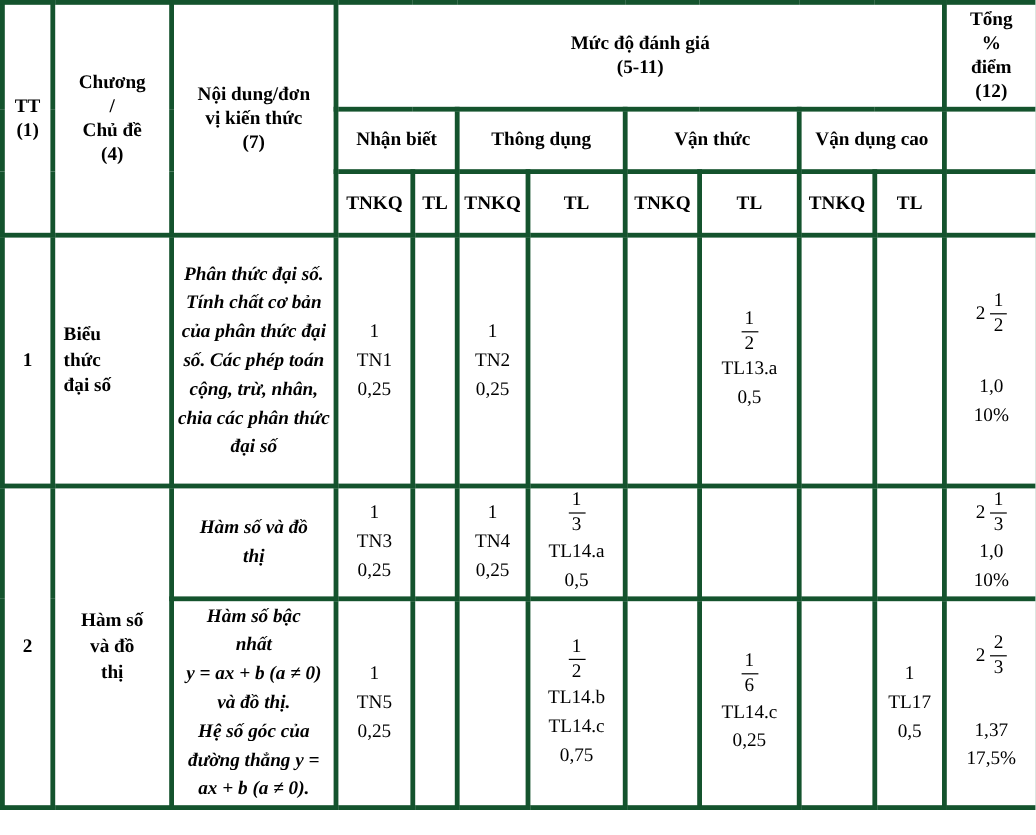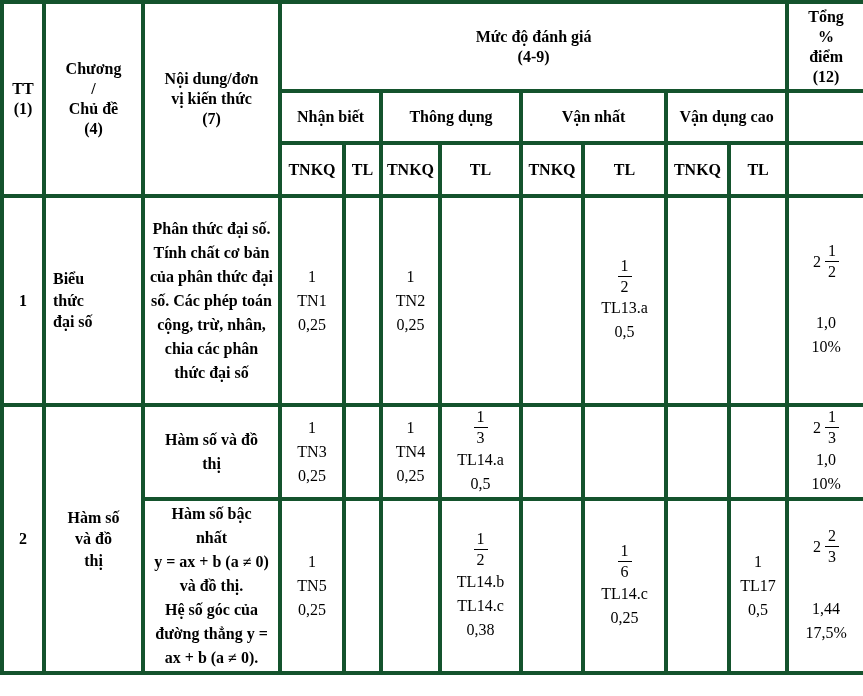--- a/index.html
+++ b/index.html
@@ -48,20 +48,21 @@
   }
   td.col-chuong {
     font-weight: bold;
     font-size: 16px;
     white-space: pre-line;
     line-height: 1.35;
   }
   tbody tr.b-row-1 td.col-chuong { text-align: left; padding-left: 7px; }
   td.col-noidung {
     font-weight: bold;
+    font-style: italic;
     font-size: 16px;
     white-space: pre-line;
     line-height: 1.5;
   }
   td.data-cell {
     font-size: 16px;
     line-height: 1.5;
   }
   td.data-cell .cell-line { line-height: 1.5; }
   td.data-cell .cell-gap { height: 30px; }
@@ -112,30 +113,30 @@
         <th rowspan="3">TT
 (1)</th>
         <th rowspan="3">Chương
 /
 Chủ đề
 (4)</th>
         <th rowspan="3">Nội dung/đơn
 vị kiến thức
 (7)</th>
         <th colspan="8">Mức độ đánh giá
-(4-9)</th>
+(5-11)</th>
         <th>Tổng
 %
 điểm
 (12)</th>
       </tr>
       <tr class="h-row-2">
         <th colspan="2">Nhận biết</th>
         <th colspan="2">Thông dụng</th>
-        <th colspan="2">Vận nhất</th>
+        <th colspan="2">Vận thức</th>
         <th colspan="2">Vận dụng cao</th>
         <th></th>
       </tr>
       <tr class="h-row-3">
         <th>TNKQ</th>
         <th>TL</th>
         <th>TNKQ</th>
         <th>TL</th>
         <th>TNKQ</th>
         <th>TL</th>
@@ -232,21 +233,21 @@
             <div class="cell-line">1</div>
             <div class="cell-line">TN5</div>
             <div class="cell-line">0,25</div>
           </td>
           <td class="data-cell"></td>
           <td class="data-cell"></td>
           <td class="data-cell">
             <div class="cell-line"><span class="frac"><span class="num">1</span><span class="den">2</span></span></div>
             <div class="cell-line">TL14.b</div>
             <div class="cell-line">TL14.c</div>
-            <div class="cell-line">0,38</div>
+            <div class="cell-line">0,75</div>
           </td>
           <td class="data-cell"></td>
           <td class="data-cell">
             <div class="cell-line"><span class="frac"><span class="num">1</span><span class="den">6</span></span></div>
             <div class="cell-line">TL14.c</div>
             <div class="cell-line">0,25</div>
           </td>
           <td class="data-cell"></td>
           <td class="data-cell">
             <div class="cell-line">1</div>
@@ -255,19 +256,19 @@
           </td>
           <td class="data-cell col-tong">
             <div class="cell-line"><span class="mixed">
                 <span>2</span>
                 <span class="frac">
                   <span class="num">2</span>
                   <span class="den">3</span>
                 </span>
               </span></div>
             <div class="cell-gap"></div>
-            <div class="cell-line">1,44</div>
+            <div class="cell-line">1,37</div>
             <div class="cell-line">17,5%</div>
           </td>
         </tr>
       </tbody>
   </table>
 </div>
 
 </body></html>

